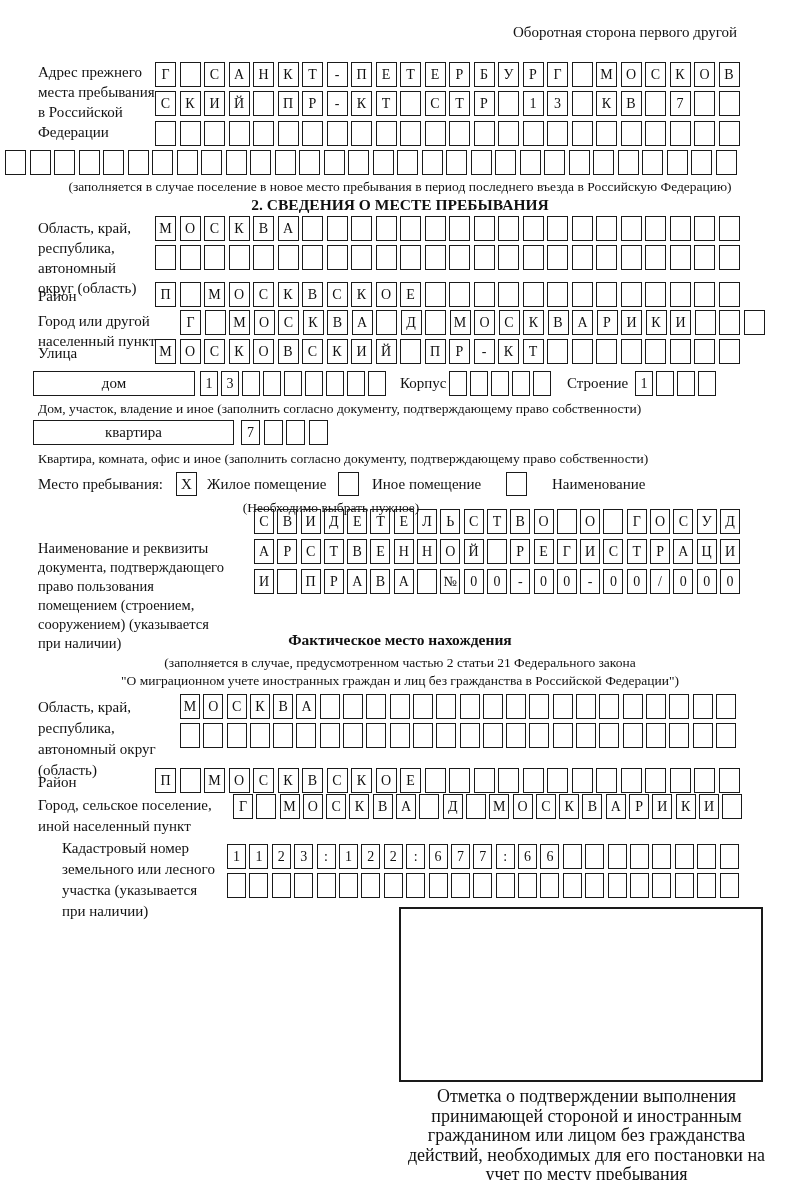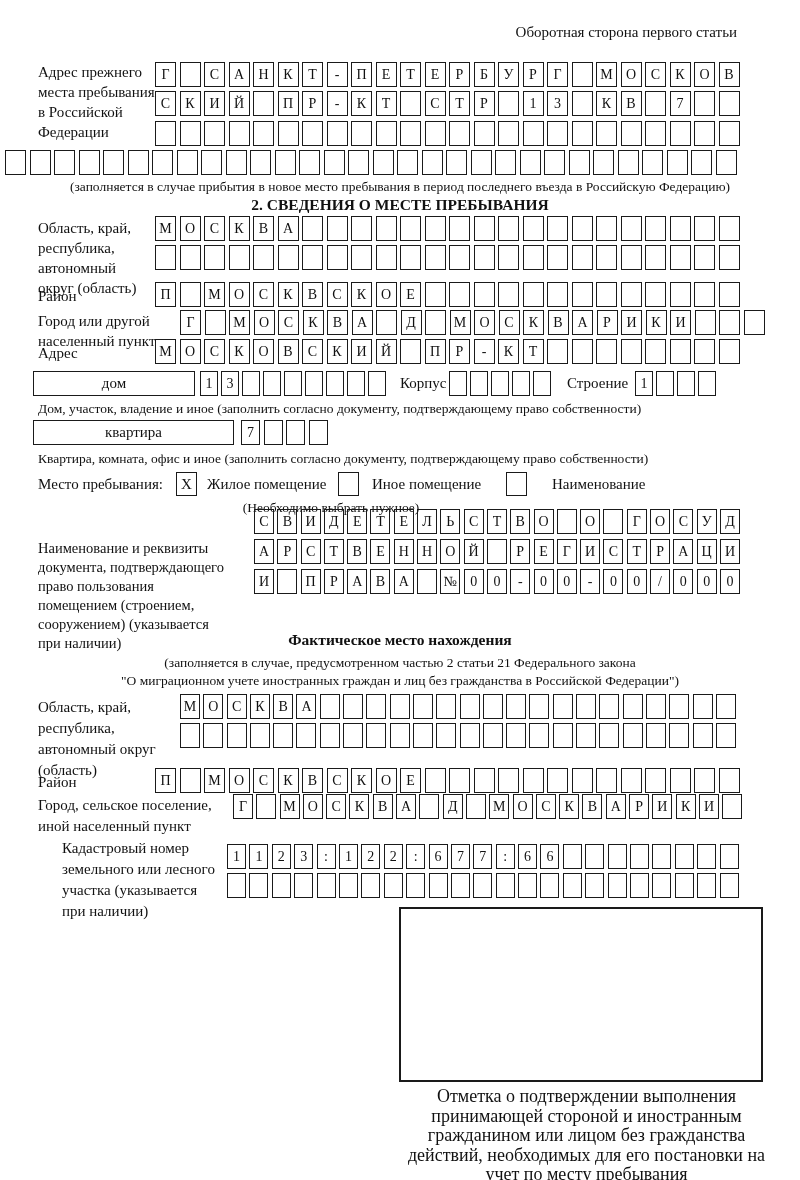--- a/index.html
+++ b/index.html
@@ -38,21 +38,21 @@
   }
   .optlabel{font-size:15px;white-space:nowrap;}
   .stampbox{position:absolute;border:2px solid #1a1a1a;background:#fff;}
   .stampcap{font-size:18px;line-height:19.5px;text-align:center;}
 </style>
 </head>
 <body>
 
 <div class="page">
 
-  <div class="abs" style="top:24px;left:0;right:63px;text-align:right;font-size:15px;">Оборотная сторона первого статьи</div>
+  <div class="abs" style="top:24px;left:0;right:63px;text-align:right;font-size:15px;">Оборотная сторона первого другой</div>
 
   <div class="abs lbl" style="top:62px;left:38px;">Адрес прежнего
 места пребывания
 в Российской
 Федерации</div>
   <div class="abs row" style="top:62px;left:155px;">
       <span class="cell">Г</span>
       <span class="cell"></span>
       <span class="cell">С</span>
       <span class="cell">А</span>
@@ -154,21 +154,21 @@
       <span class="cell"></span>
       <span class="cell"></span>
       <span class="cell"></span>
       <span class="cell"></span>
       <span class="cell"></span>
       <span class="cell"></span>
       <span class="cell"></span>
       <span class="cell"></span>
       <span class="cell"></span>
     </div>
-  <div class="abs caption center" style="top:179px;">(заполняется в случае прибытия в новое место пребывания в период последнего въезда в Российскую Федерацию)</div>
+  <div class="abs caption center" style="top:179px;">(заполняется в случае поселение в новое место пребывания в период последнего въезда в Российскую Федерацию)</div>
 
   <div class="abs title center" style="top:196px;">2. СВЕДЕНИЯ О МЕСТЕ ПРЕБЫВАНИЯ</div>
 
   <div class="abs lbl" style="top:218px;left:38px;">Область, край,
 республика,
 автономный
 округ (область)</div>
   <div class="abs row" style="top:216px;left:155px;">
       <span class="cell">М</span>
       <span class="cell">О</span>
@@ -272,21 +272,21 @@
       <span class="cell">А</span>
       <span class="cell">Р</span>
       <span class="cell">И</span>
       <span class="cell">К</span>
       <span class="cell">И</span>
       <span class="cell"></span>
       <span class="cell"></span>
       <span class="cell"></span>
     </div>
 
-  <div class="abs lbl" style="top:343px;left:38px;">Адрес</div>
+  <div class="abs lbl" style="top:343px;left:38px;">Улица</div>
   <div class="abs row" style="top:339px;left:155px;">
       <span class="cell">М</span>
       <span class="cell">О</span>
       <span class="cell">С</span>
       <span class="cell">К</span>
       <span class="cell">О</span>
       <span class="cell">В</span>
       <span class="cell">С</span>
       <span class="cell">К</span>
       <span class="cell">И</span>

